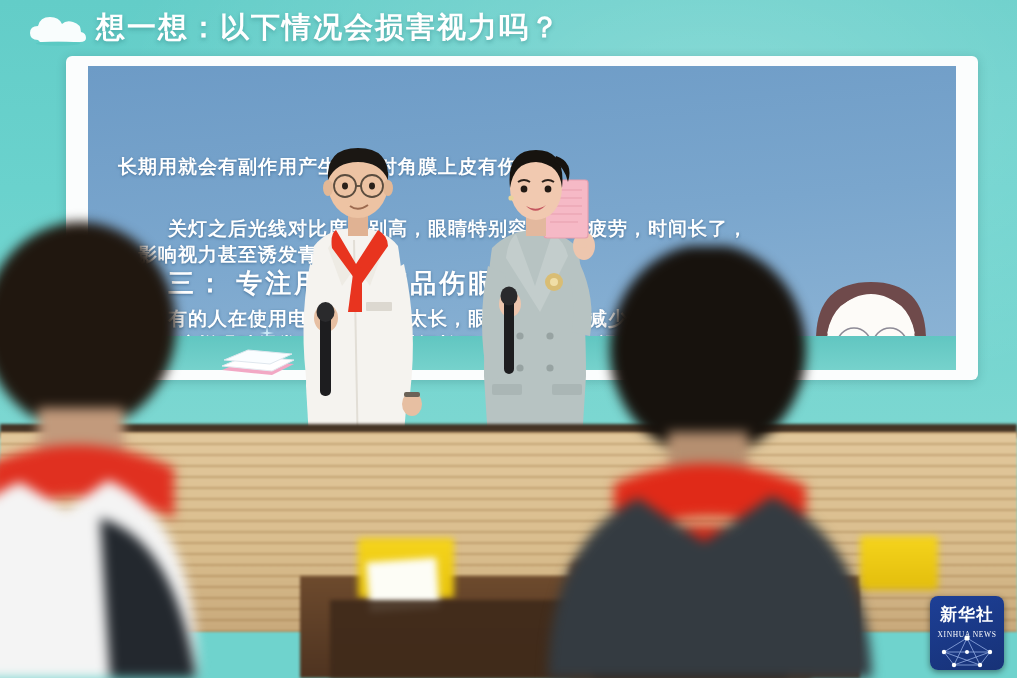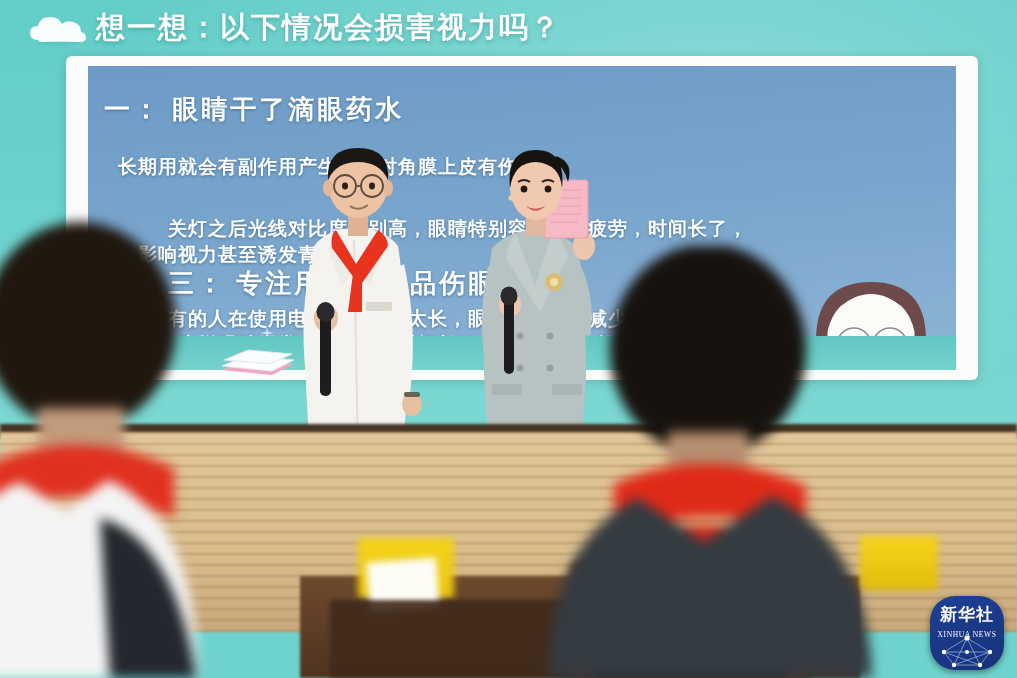--- a/index.html
+++ b/index.html
@@ -79,21 +79,21 @@
   }
   
   .person{position:absolute;}
   
   .fg{position:absolute;filter:blur(6px);}
   .fg-hard{position:absolute;filter:blur(3.5px);}
   
   .watermark{
     position:absolute;left:930px;top:596px;width:74px;height:74px;
     background:linear-gradient(160deg,#1d3f96 0%,#173277 100%);
-    border-radius:25px;box-shadow:0 2px 6px rgba(0,0,0,.45);
+    border-radius:8px;box-shadow:0 2px 6px rgba(0,0,0,.45);
     overflow:hidden;
   }
   .wm-cn{
     position:absolute;left:0;right:0;top:7px;text-align:center;
     color:#fff;font-size:17px;font-weight:bold;letter-spacing:1px;
     font-family:"DejaVu Sans","Liberation Sans",sans-serif;
   }
   .wm-en{
     position:absolute;left:0;right:0;top:34px;text-align:center;
     color:#fff;font-size:7.5px;letter-spacing:.6px;
@@ -111,21 +111,20 @@
   <svg class="cloud-icon" viewBox="0 0 60 32">
     <path d="M10 26 Q2 26 2 19 Q2 12 10 12 Q12 3 22 3 Q31 3 34 10 Q38 6 45 8 Q53 10 53 18 Q58 19 58 24 Q58 28 52 28 L12 28 Z" fill="#ffffff" opacity="0.96"></path>
     <ellipse cx="30" cy="29.5" rx="22" ry="2.2" fill="#4fc3bd" opacity=".45"></ellipse>
   </svg>
 
   <div class="slide-title">想一想：以下情况会损害视力吗？</div>
 
   <div class="panel-frame">
     <div class="panel-body">
 
-      <div class="slide-line heading" style="left:16px;top:26px;">一： 眼睛干了滴眼药水</div>
 
 
       <div class="slide-line body-line" style="left:30px;top:88px;">长期用就会有副作用产生，会对角膜上皮有伤害。</div>
 
 
       <div class="slide-line body-line" style="left:80px;top:150px;">关灯之后光线对比度特别高，眼睛特别容易感到疲劳，时间长了，</div>
 
       <div class="slide-line body-line" style="left:50px;top:176px;">影响视力甚至诱发青光眼。</div>
 
       <div class="slide-line heading" style="left:80px;top:200px;">三： 专注用电子产品伤眼</div>

